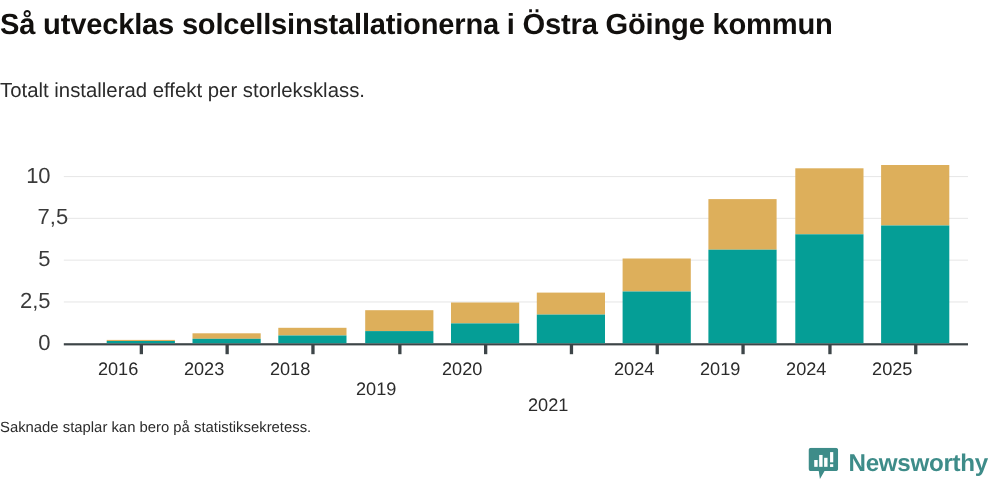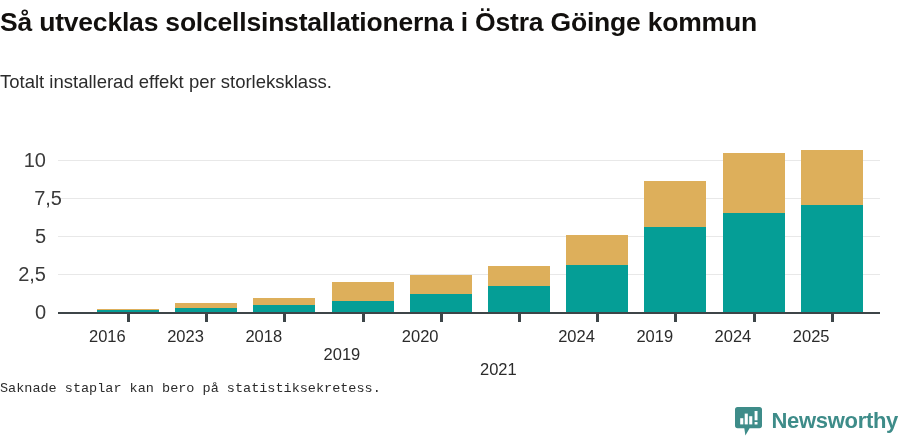--- a/index.html
+++ b/index.html
@@ -136,21 +136,20 @@
   }
 
   
   .footnote {
     position: absolute;
     left: 0px;
     top: 380px;
     font-size: 13.5px;
     color: #2b2b2b;
     line-height: 18px;
-    font-family: Liberation Mono, monospace;
   }
 
   .brand {
     position: absolute;
     right: 2px;
     top: 406px;
     display: flex;
     align-items: center;
     height: 30px;
   }

